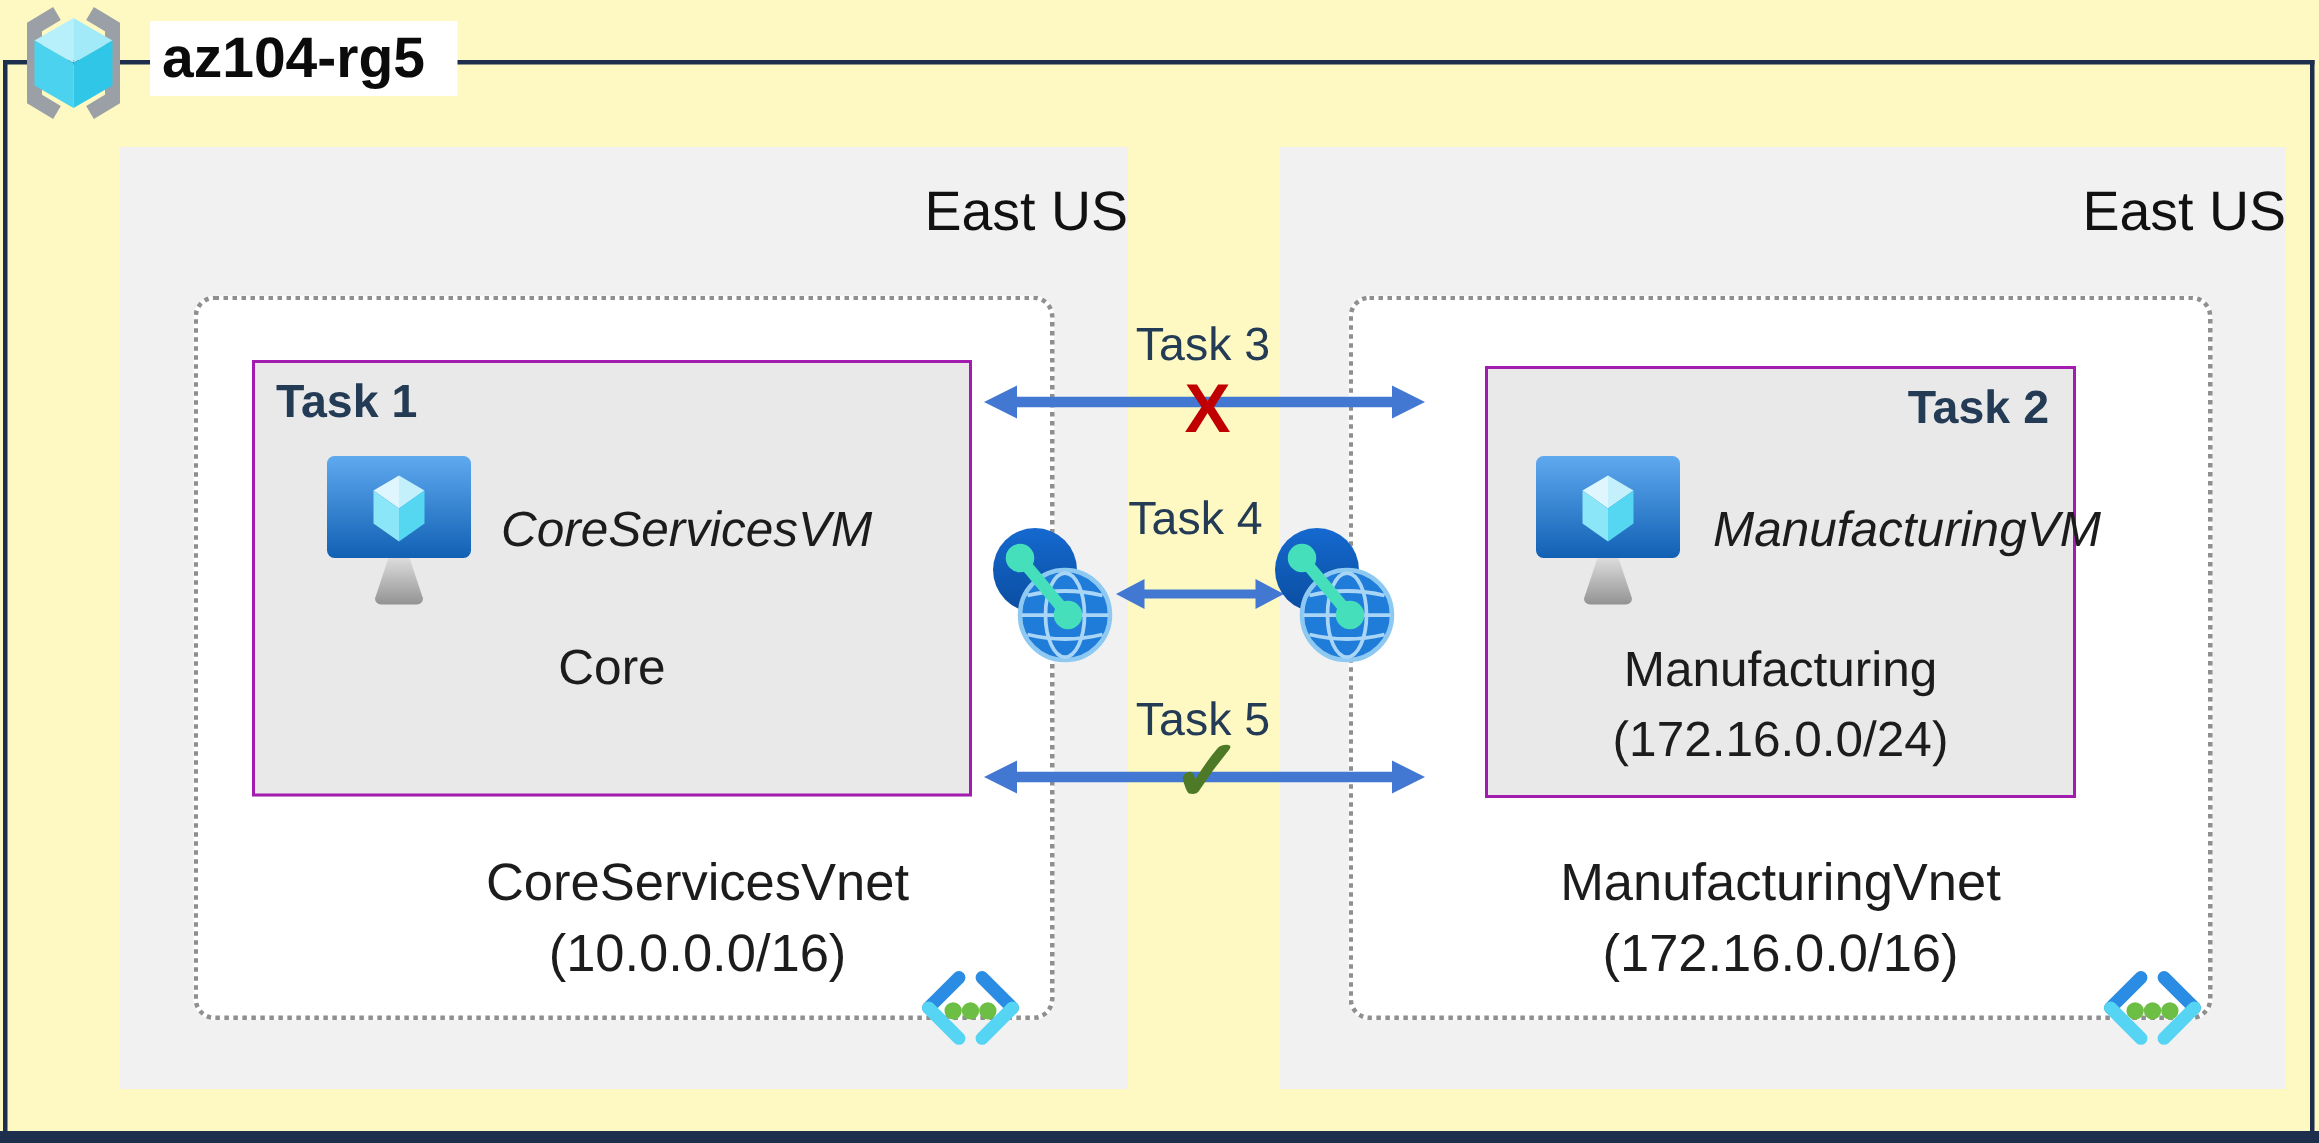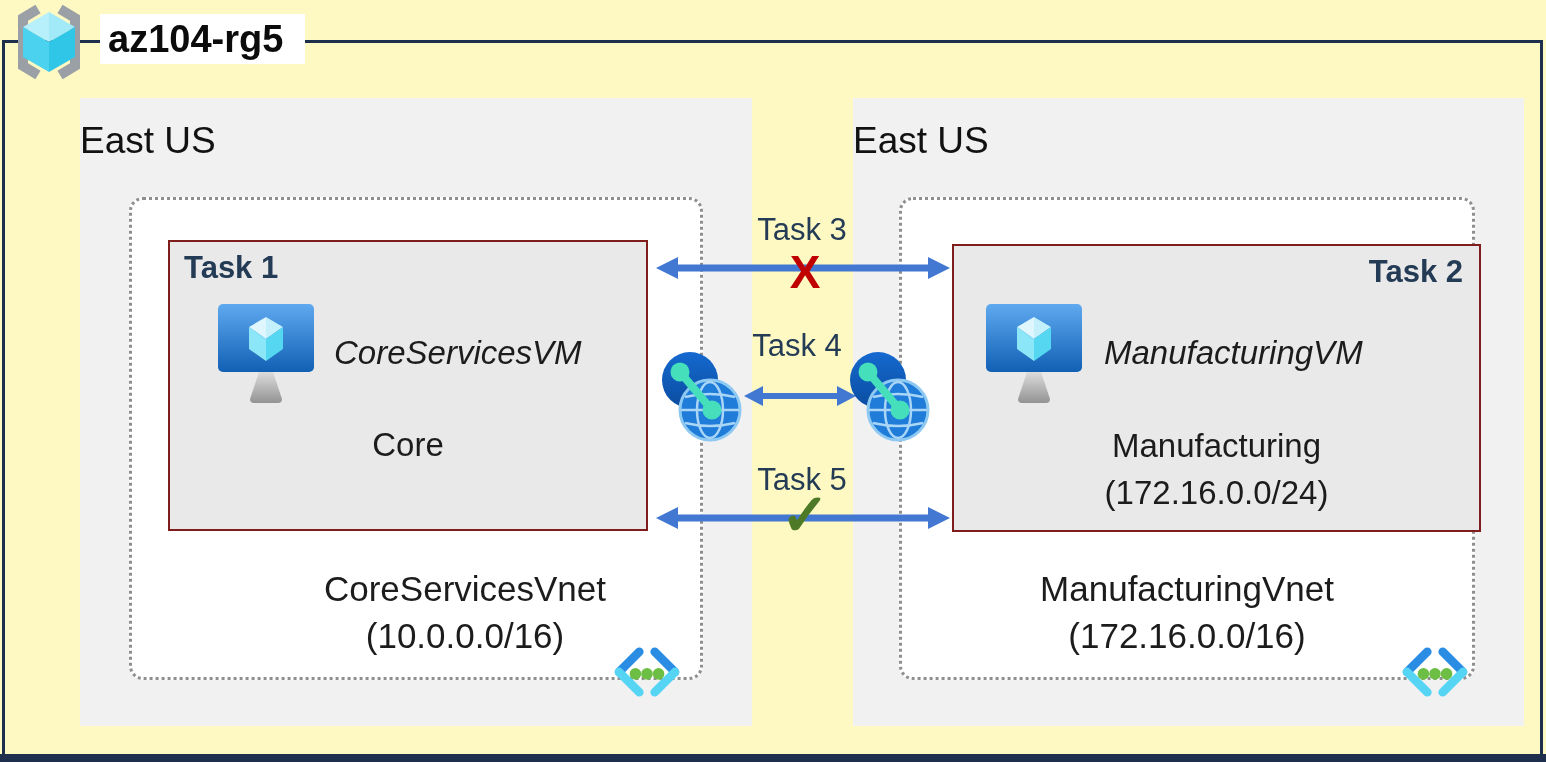--- a/index.html
+++ b/index.html
@@ -11,31 +11,31 @@
   .frame{position:absolute;left:2px;top:40px;width:1535px;height:714px;
     border:3px solid #1e2f4e;border-bottom:none;z-index:0;}
   .bottombar{position:absolute;left:0;bottom:0;width:1546px;height:8px;background:#1e2f4e;z-index:0;}
   .rg-badge-icon{position:absolute;left:6px;top:4px;z-index:3;}
   .rg-title{position:absolute;left:100px;top:14px;height:50px;line-height:50px;
     background:#fff;padding:0 22px 0 8px;font-size:38px;font-weight:700;color:#0b0b0b;z-index:3;}
   
   .region{position:absolute;top:98px;height:628px;background:#f1f1f2;z-index:1;}
   .region-left{left:80px;width:672px;}
   .region-right{left:853px;width:671px;}
-  .region-name{position:absolute;left:0;right:0;top:22px;text-align:left;
+  .region-name{position:absolute;left:0;right:0;top:22px;text-align:right;
     font-size:37px;font-weight:400;color:#111;}
   
   .vnetbox{position:absolute;top:197px;height:483px;background:#ffffff;
     border:3px dotted #8f8f8f;border-radius:14px;box-sizing:border-box;z-index:2;}
   .vnetbox-left{left:129px;width:574px;}
   .vnetbox-right{left:899px;width:576px;}
   
-  .subnet{position:absolute;background:#e9e9e9;border:2px solid #7f1d1d;box-sizing:border-box;z-index:3;}
+  .subnet{position:absolute;background:#e9e9e9;border:2px solid #a21caf;box-sizing:border-box;z-index:3;}
   .subnet-left{left:168px;top:240px;width:480px;height:291px;}
-  .subnet-right{left:952px;top:244px;width:529px;height:288px;}
+  .subnet-right{left:990px;top:244px;width:394px;height:288px;}
   .task-label{position:absolute;font-size:31px;font-weight:700;color:#243b55;}
   .task-label.tl{left:14px;top:8px;}
   .task-label.tr{right:16px;top:8px;}
   .vm-icon{position:absolute;}
   .vm-name{position:absolute;font-size:33px;color:#1c1c1c;white-space:nowrap;font-style:italic;}
   .subnet-name{position:absolute;left:0;right:0;text-align:center;font-size:33px;color:#1c1c1c;}
   
   .vnet-label{position:absolute;top:565px;text-align:center;font-size:35px;line-height:47px;color:#1c1c1c;z-index:3;}
   .vnet-label.left{left:129px;width:672px;}
   .vnet-label.right{left:899px;width:576px;}

